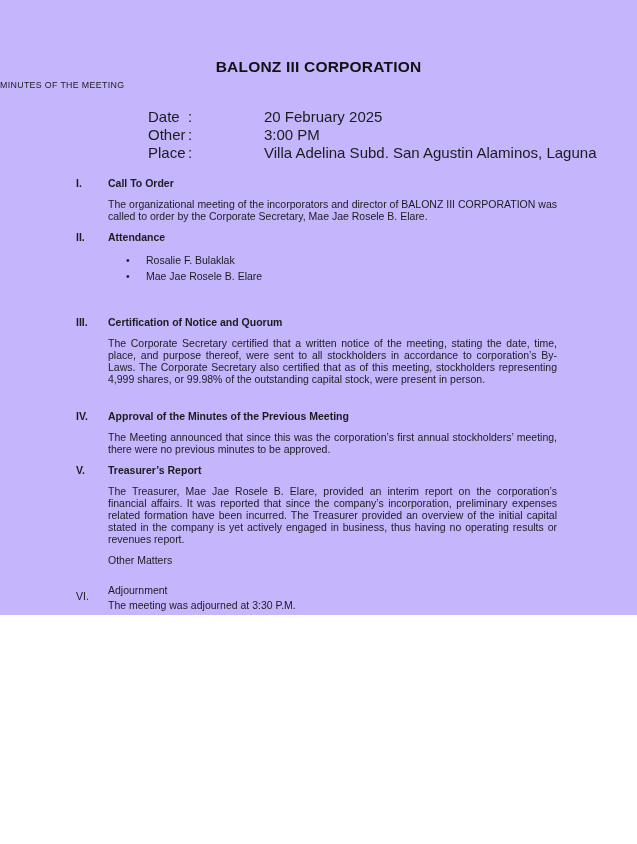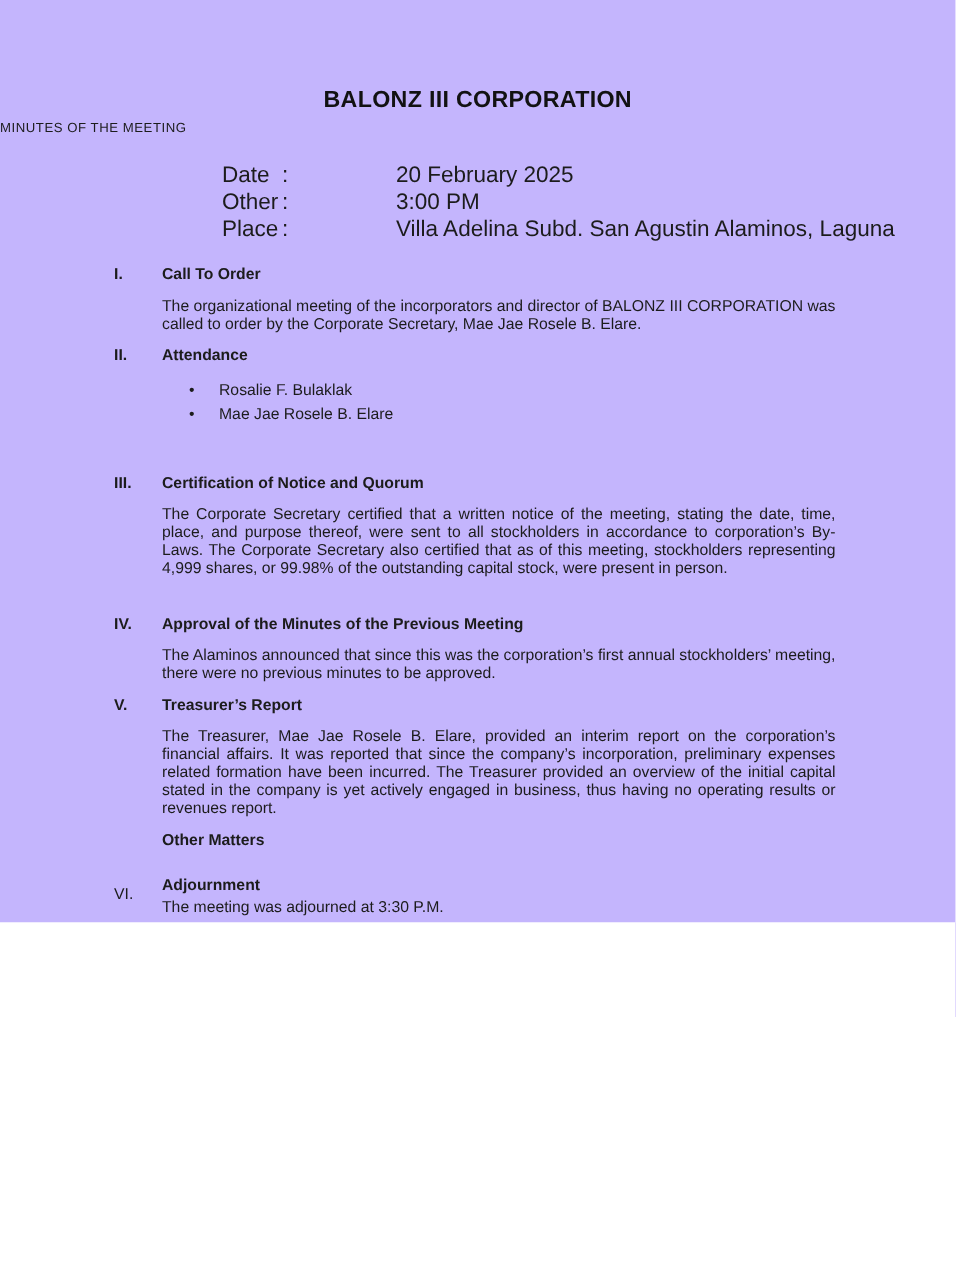--- a/index.html
+++ b/index.html
@@ -50,21 +50,21 @@
     width: 30px;
     font-weight: 700;
     line-height: 14px;
   }
   .num.plain { font-weight: 400; margin-top: 36px; }
   .sec-heading {
     font-weight: 700;
     line-height: 14px;
     margin: 0 0 8px 0;
   }
-  .sec-heading.plain { font-weight: 700; margin-bottom: 2px; }
+  .sec-heading.plain { font-weight: 400; margin-bottom: 2px; }
   .para {
     margin: 0;
     line-height: 12px;
     text-align: justify;
   }
   .mb8  { margin-bottom: 8px; }
   .mb16 { margin-bottom: 16px; }
   .mb24 { margin-bottom: 24px; margin-top: 31px; }
   .bullets { margin: 2px 0 0 0; padding: 0; list-style: none; }
   .bullet-row { display: flex; line-height: 16px; }
@@ -137,21 +137,21 @@
 
     <div class="sec mb24">
       <span class="num">III.</span>
       <div class="sec-heading">Certification of Notice and Quorum</div>
       <p class="para">The Corporate Secretary certified that a written notice of the meeting, stating the date, time, place, and purpose thereof, were sent to all stockholders in accordance to corporation’s By-Laws. The Corporate Secretary also certified that as of this meeting, stockholders representing 4,999 shares, or 99.98% of the outstanding capital stock, were present in person.</p>
     </div>
 
     <div class="sec mb8">
       <span class="num">IV.</span>
       <div class="sec-heading">Approval of the Minutes of the Previous Meeting</div>
-      <p class="para">The Alaminos announced that since this was the corporation’s first annual stockholders’ meeting, there were no previous minutes to be approved.</p>
+      <p class="para">The Meeting announced that since this was the corporation’s first annual stockholders’ meeting, there were no previous minutes to be approved.</p>
     </div>
 
     <div class="sec mb8">
       <span class="num">V.</span>
       <div class="sec-heading">Treasurer’s Report</div>
       <p class="para">The Treasurer, Mae Jae Rosele B. Elare, provided an interim report on the corporation’s financial affairs. It was reported that since the company’s incorporation, preliminary expenses related formation have been incurred. The Treasurer provided an overview of the initial capital stated in the company is yet actively engaged in business, thus having no operating results or revenues report.</p>
     </div>
 
     <div class="sec mb16">
       <span class="num plain">VI.</span>

